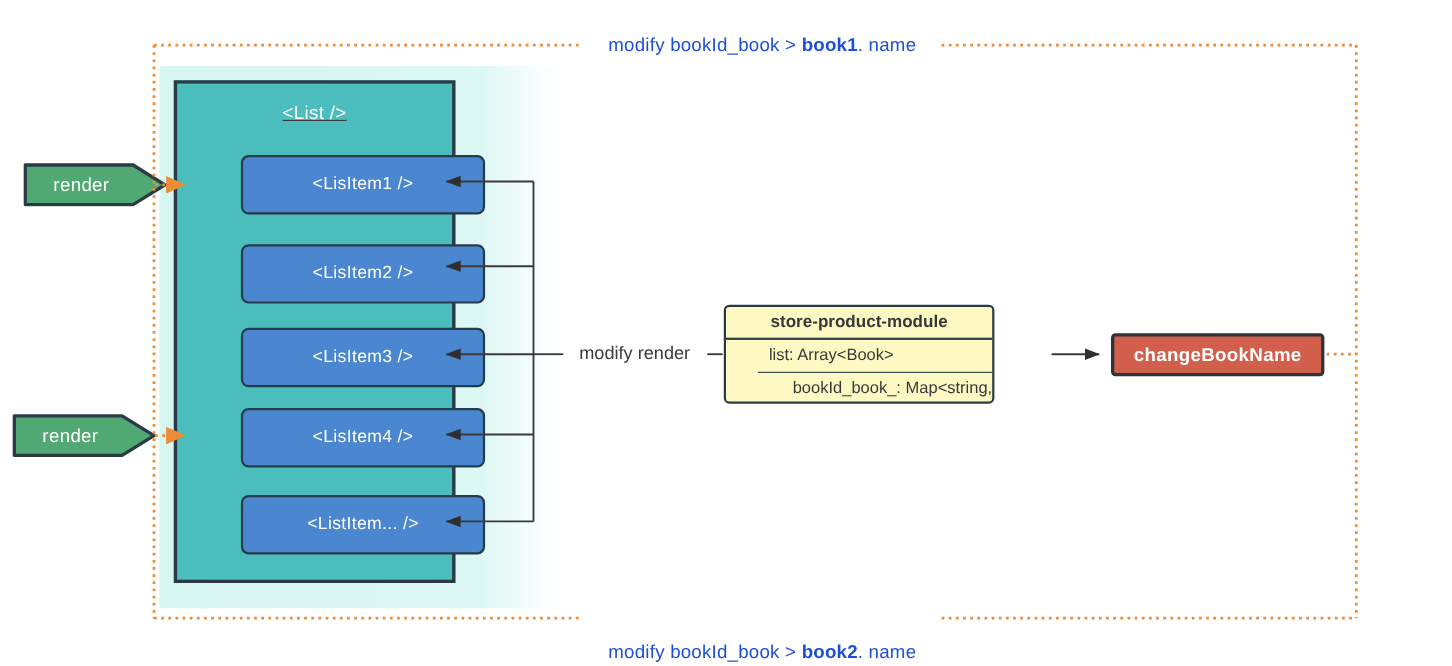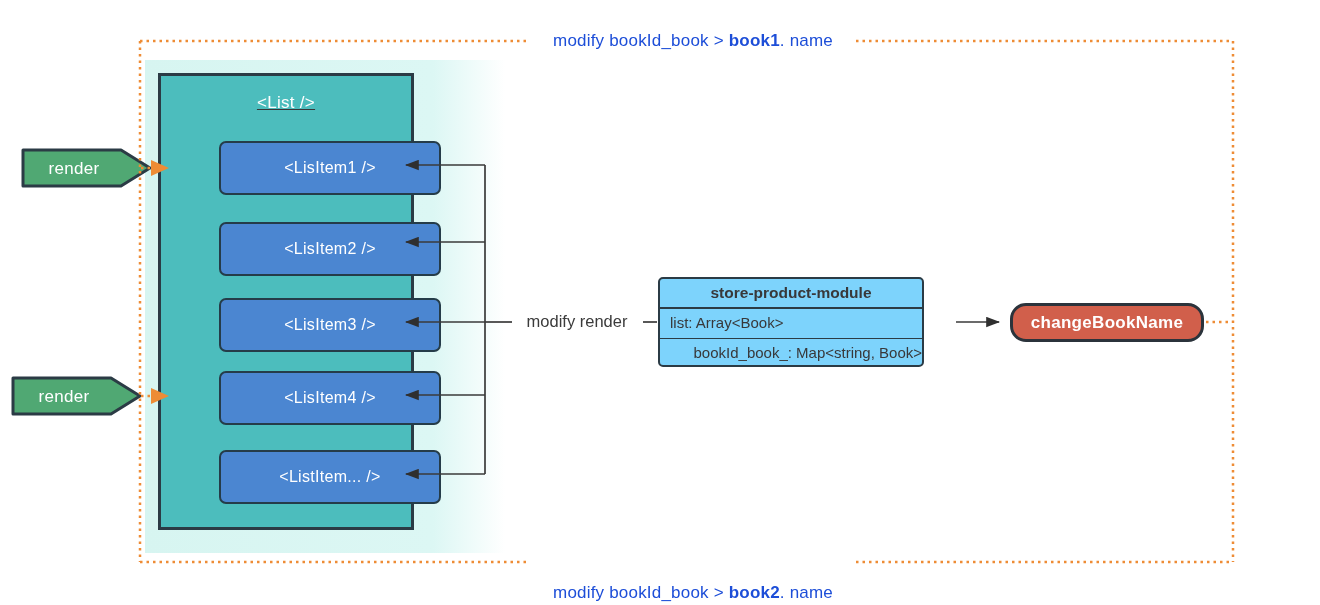--- a/index.html
+++ b/index.html
@@ -40,37 +40,37 @@
   .item-4 { top:374px; }
 
   
   .render-badge { position:absolute; width:132px; height:40px; }
   .badge-1 { left:21px; top:148px; }
   .badge-2 { left:11px; top:376px; }
   .render-badge text { font-family:"Liberation Sans", sans-serif; }
 
   
   .store-table {
-    position:absolute; left:658px; top:277px; width:266px; height:90px;
-    background:#7dd3fc; border:2px solid #2b3b45; border-radius:5px;
+    position:absolute; left:658px; top:277px; width:246px; height:90px;
+    background:#fef9c3; border:2px solid #2b3b45; border-radius:5px;
     overflow:hidden;
   }
   .store-title {
     height:30px; line-height:28px; text-align:center;
     font-weight:bold; font-size:15.5px; border-bottom:2px solid #2b3b45;
   }
   .store-row {
-    height:29px; line-height:27px; padding-left:10px; font-size:15px;
+    height:29px; line-height:27px; padding-left:10px; font-size:15px;margin-left:29px;
   }
   .store-row + .store-row { border-top:1.5px solid #2b3b45;text-align:right; }
 
   
   .action-box {
     position:absolute; left:1010px; top:303px; width:194px; height:39px;
-    background:#d15f4b; border:3px solid #2b333b; border-radius:16px;
+    background:#d15f4b; border:3px solid #2b333b; border-radius:4px;
     color:#ffffff; font-weight:bold; font-size:17px; letter-spacing:0.3px;
     display:flex; align-items:center; justify-content:center;
   }
 
   
   .note {
     position:absolute; left:530px; width:326px; text-align:center;
     font-size:17px; letter-spacing:0.2px; color:#1d4ed8; white-space:nowrap;
   }
   .note-top { top:31px; }

